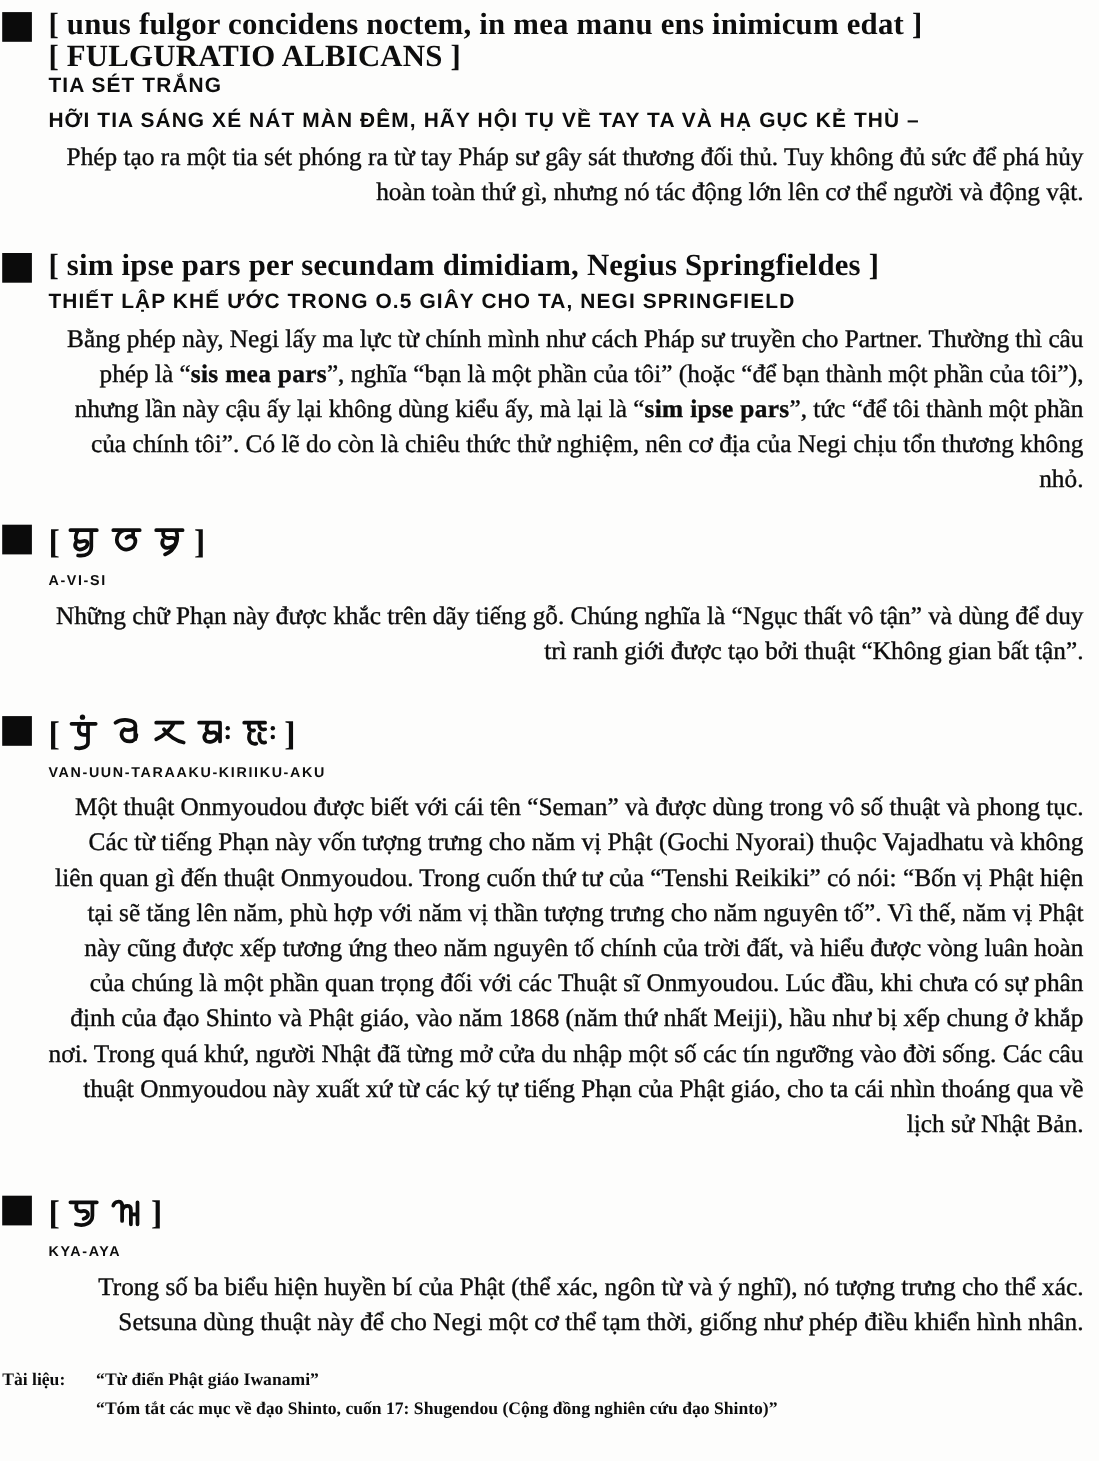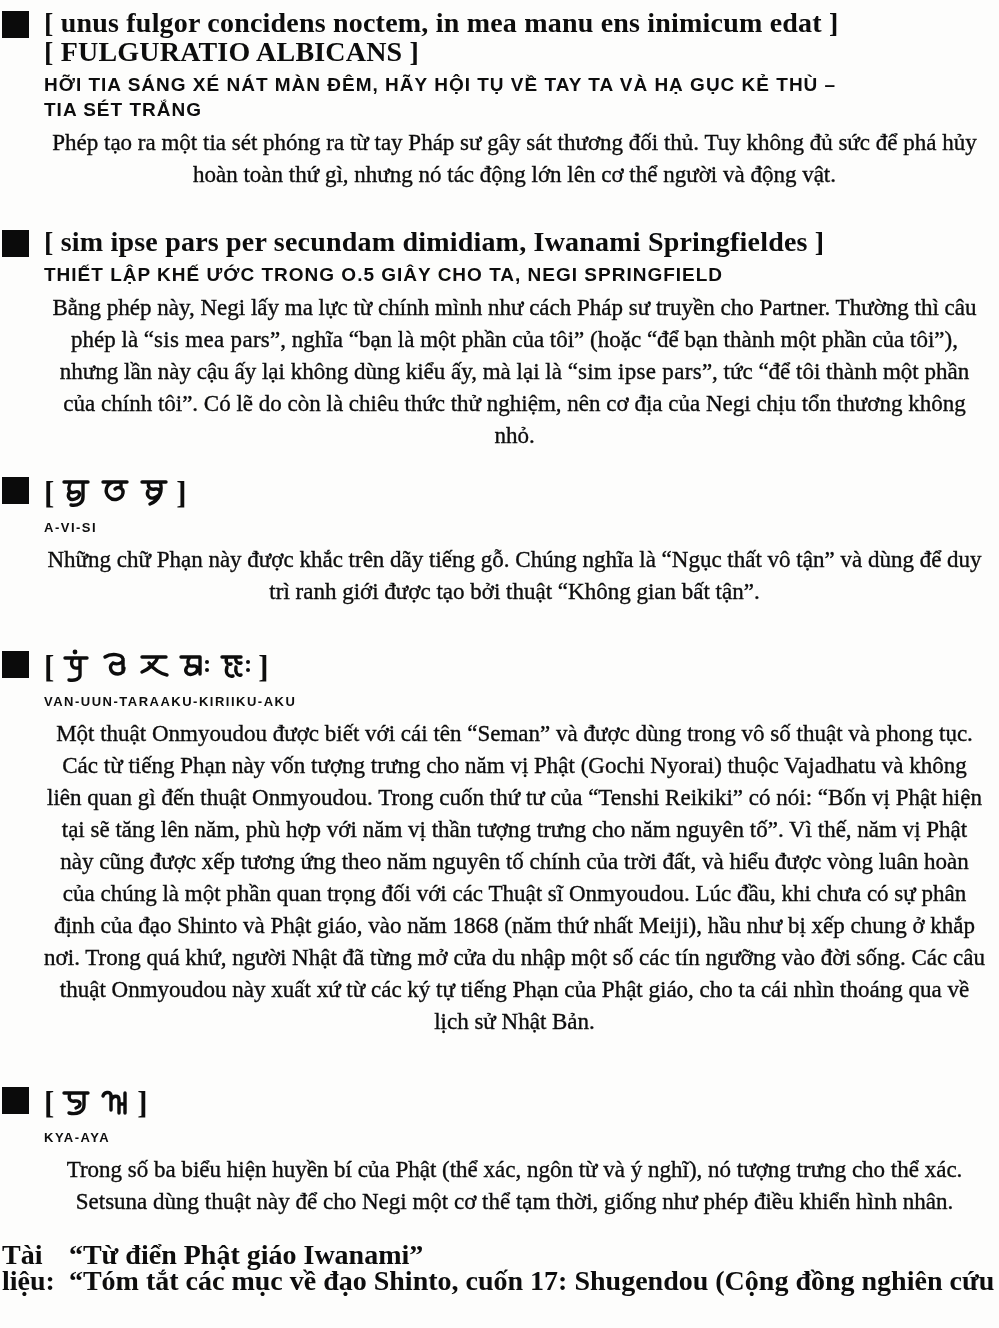--- a/index.html
+++ b/index.html
@@ -24,23 +24,23 @@
   }
   .caps {
     font-family: "Liberation Sans", sans-serif;
     font-weight: bold; font-size: 19px; line-height: 25px;
     letter-spacing: 1px;
   }
   .caps.first { margin-top: 6px; }
   .body-text {
     font-size: 23px; line-height: 32px; margin-top: 5px;
     -webkit-text-stroke: 0.35px currentColor;
-    text-align: center;
+    text-align: right;
   }
-  .body-text .em { font-weight: normal; letter-spacing: 0.3px; }
+  .body-text .em { font-weight: bold; letter-spacing: 0.3px; }
 
   .glyph-row { display: flex; align-items: center; height: 38px; gap: 5px; }
   .bracket {
     font-family: "Liberation Serif", serif;
     font-weight: bold; font-size: 31px; line-height: 36px;
   }
   .glyph { display: block; }
   .glyph path, .glyph line {
     fill: none; stroke: #0d0d0d; stroke-width: 3.4;
     stroke-linecap: round; stroke-linejoin: round;
@@ -52,45 +52,45 @@
     letter-spacing: 1.5px; margin-top: 5px;
   }
 
   .mb-s1 { margin-bottom: 36px; }
   .mb-s2 { margin-bottom: 22px; }
   .mb-s3 { margin-bottom: 40px; }
   .mb-s4 { margin-bottom: 46px; }
   .mb-s5 { margin-bottom: 10px; }
 
   .footer {
-    display: flex; gap: 14px; margin-top: 24px;
-    font-weight: bold; font-size: 28px; line-height: 26px;
+    display: flex; gap: 28px; margin-top: 24px;
+    font-weight: bold; font-size: 16px; line-height: 26px;
   }
   .footer .refs div { white-space: nowrap; }
 </style>
 </head>
 <body>
 
 <div class="page">
 
   <section class="entry mb-s1">
     <div class="bullet"></div>
     <div class="content">
       <div class="latin">[ unus fulgor concidens noctem, in mea manu ens inimicum edat ]</div>
       <div class="latin">[ FULGURATIO ALBICANS ]</div>
+      <div class="caps">TIA SÉT TRẮNG</div>
       <div class="caps first">HỠI TIA SÁNG XÉ NÁT MÀN ĐÊM, HÃY HỘI TỤ VỀ TAY TA VÀ HẠ GỤC KẺ THÙ –</div>
-      <div class="caps">TIA SÉT TRẮNG</div>
       <div class="body-text">Phép tạo ra một tia sét phóng ra từ tay Pháp sư gây sát thương đối thủ. Tuy không đủ sức để phá hủy hoàn toàn thứ gì, nhưng nó tác động lớn lên cơ thể người và động vật.</div>
     </div>
   </section>
 
   <section class="entry mb-s2">
     <div class="bullet"></div>
     <div class="content">
-      <div class="latin">[ sim ipse pars per secundam dimidiam, Iwanami Springfieldes ]</div>
+      <div class="latin">[ sim ipse pars per secundam dimidiam, Negius Springfieldes ]</div>
       <div class="caps first">THIẾT LẬP KHẾ ƯỚC TRONG O.5 GIÂY CHO TA, NEGI SPRINGFIELD</div>
       <div class="body-text"><span>Bằng phép này, Negi lấy ma lực từ chính mình như cách Pháp sư truyền cho Partner. Thường thì câu phép là “</span><span class="em">sis mea pars</span><span>”, nghĩa “bạn là một phần của tôi” (hoặc “để bạn thành một phần của tôi”), nhưng lần này cậu ấy lại không dùng kiểu ấy, mà lại là “</span><span class="em">sim ipse pars</span><span>”, tức “để tôi thành một phần của chính tôi”. Có lẽ do còn là chiêu thức thử nghiệm, nên cơ địa của Negi chịu tổn thương không nhỏ.</span></div>
     </div>
   </section>
 
   <section class="entry mb-s3">
     <div class="bullet"></div>
     <div class="content">
       <div class="glyph-row">
         <span class="bracket">[</span>

